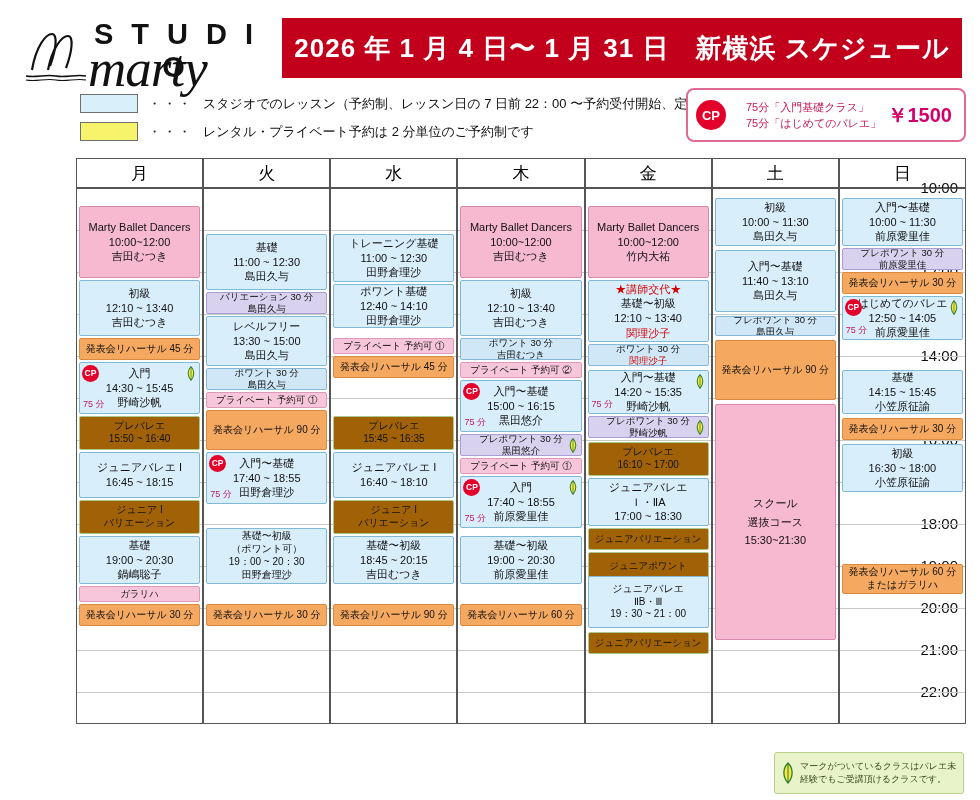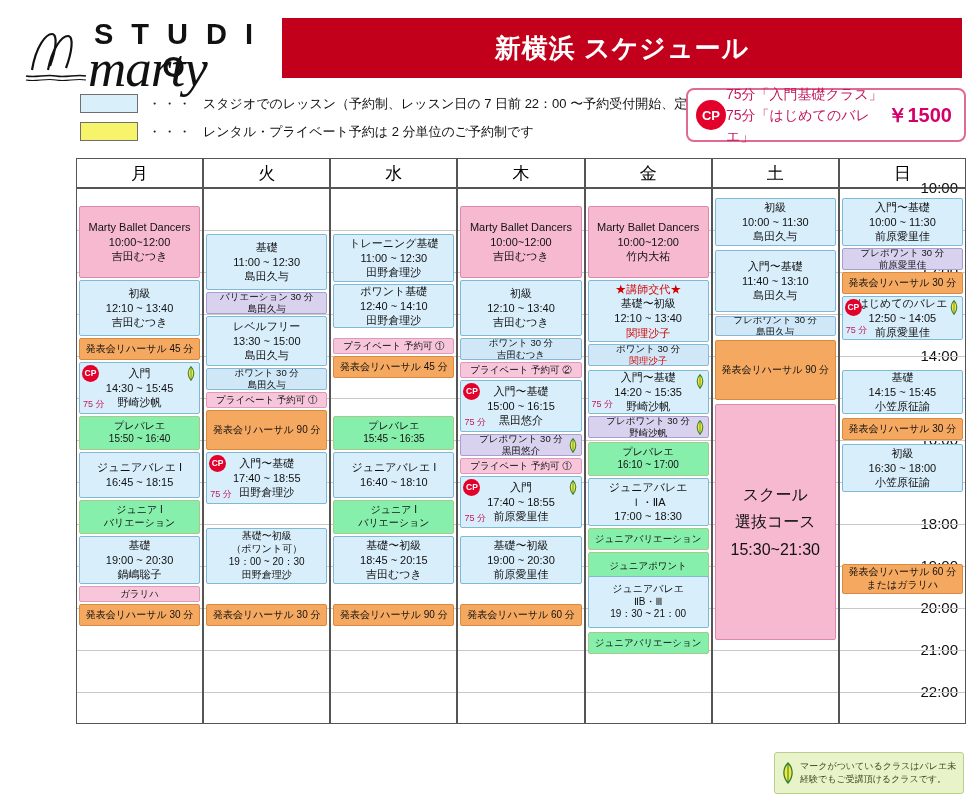--- a/index.html
+++ b/index.html
@@ -50,21 +50,21 @@
   .cp-box {
     position: absolute; right: 14px; top: -4px; width: 280px; height: 54px;
     border: 2px solid #e06a93; border-radius: 8px; background: #fff;
     display: flex; align-items: center;
   }
   .cp-badge {
     width: 30px; height: 30px; border-radius: 50%; background: #e3002b; color: #fff;
     font-size: 13px; font-weight: bold; display: flex; align-items: center; justify-content: center;
     margin-left: 8px; flex: 0 0 auto;
   }
-  .cp-lines { margin-left: 0; font-size: 14px; color: #c2185b; line-height: 1.5; }
+  .cp-lines { margin-left: 20px; font-size: 11px; color: #c2185b; line-height: 1.5; }
   .cp-price { margin-left: auto; margin-right: 12px; font-size: 20px; font-weight: bold; color: #d4006a; }
 
   
   .grid-wrap { position: relative; margin: 0 14px; }
   .time-label {
     position: absolute; right: 8px; font-size: 15px; color: #111; transform: translateY(-9px);
   }
   .hline { position: absolute; left: 62px; right: 0; border-top: 1px solid #c9c9c9; }
   .outer-box { position: absolute; left: 62px; top: 0; right: 0; border: 1px solid #555; pointer-events: none; }
 
@@ -73,21 +73,21 @@
     position: absolute; left: 2px; right: 2px;
     border: 1px solid #9aa0a6; border-radius: 2px;
     font-size: 11px; line-height: 1.32; color: #111;
     display: flex; flex-direction: column; align-items: center; justify-content: center;
     text-align: center; padding: 1px 2px; overflow: hidden;
   }
   .blk .ln { display: block; width: 100%; }
   .c-blue   { background: #d8eefb; border-color: #7fb9d8; }
   .c-pink   { background: #f6b9cf; border-color: #d98aae; }
   .c-orange { background: #f5a85f; border-color: #d98a3f; }
-  .c-green  { background: #86efac; border-color: #a8c98a; text-align: center; }
+  .c-green  { background: #a16207; border-color: #a8c98a; text-align: center; }
   .c-violet { background: #d9d2ef; border-color: #a89ed2; }
   .c-rose   { background: #f7c6da; border-color: #dc9ab8; }
   .c-lblue  { background: #cfe7f7; border-color: #88b8d8; }
 
   .tiny { font-size: 9.5px; line-height: 1.25; }
   .sm   { font-size: 10px; line-height: 1.28; }
   .red  { color: #d40000; }
   .blk-cp {
     position: absolute; left: 2px; top: 2px; width: 17px; height: 17px; border-radius: 50%;
     background: #e3002b; color: #fff; font-size: 8.5px; font-weight: bold;
@@ -118,20 +118,21 @@
       <svg class="logo-mark" viewBox="0 0 68 56">
         <path d="M10 44 C14 20, 24 8, 30 8 C36 8, 34 24, 28 40" fill="none" stroke="#111" stroke-width="2.2"></path>
         <path d="M26 44 C30 22, 40 10, 46 10 C52 10, 50 26, 44 42" fill="none" stroke="#111" stroke-width="2.2"></path>
         <path d="M4 50 C14 52, 24 48, 34 50 C44 52, 54 48, 64 50" fill="none" stroke="#111" stroke-width="1.6"></path>
         <path d="M4 54 C14 56, 24 52, 34 54 C44 56, 54 52, 64 54" fill="none" stroke="#111" stroke-width="1.2"></path>
       </svg>
       <div class="logo-studio">S T U D I O</div>
       <div class="logo-marty">marty</div>
     </div>
     <div class="title-bar">
+      <span class="t-date">2026 年 1 月 4 日〜 1 月 31 日</span>
       <span class="t-place">新横浜 スケジュール</span>
     </div>
   </div>
 
   <div class="legend">
     <div class="legend-row r1">
       <div class="sw blue"></div>
       <div class="legend-dots">・・・</div>
       <div class="legend-text">スタジオでのレッスン（予約制、レッスン日の 7 日前 22：00 〜予約受付開始、定員 18 名）</div>
     </div>
@@ -455,21 +456,21 @@
               <span class="ln ">11:40 ~ 13:10</span>
               <span class="ln ">島田久与</span>
             </div>
             <div class="blk c-lblue" style="top: 128px; height: 20px;">
               <span class="ln tiny">プレポワント 30 分</span>
               <span class="ln tiny">島田久与</span>
             </div>
             <div class="blk c-orange" style="top: 152px; height: 60px;">
               <span class="ln sm">発表会リハーサル 90 分</span>
             </div>
-            <div class="blk c-pink" style="top: 216px; height: 236px; font-size: 16px; line-height: 1.7;">
+            <div class="blk c-pink" style="top: 216px; height: 236px; font-size: 11px; line-height: 1.7;">
               <span class="ln ">スクール</span>
               <span class="ln ">選抜コース</span>
               <span class="ln ">15:30~21:30</span>
             </div>
           </div>
           <div style="position: absolute; top: 0px; left: 824.857px; width: 127.143px; height: 536px; border-left: 1px solid rgb(85, 85, 85); border-right: 1px solid rgb(85, 85, 85);">
             <div class="blk c-blue" style="top: 10px; height: 48px;">
               <span class="ln ">入門〜基礎</span>
               <span class="ln ">10:00 ~ 11:30</span>
               <span class="ln ">前原愛里佳</span>

